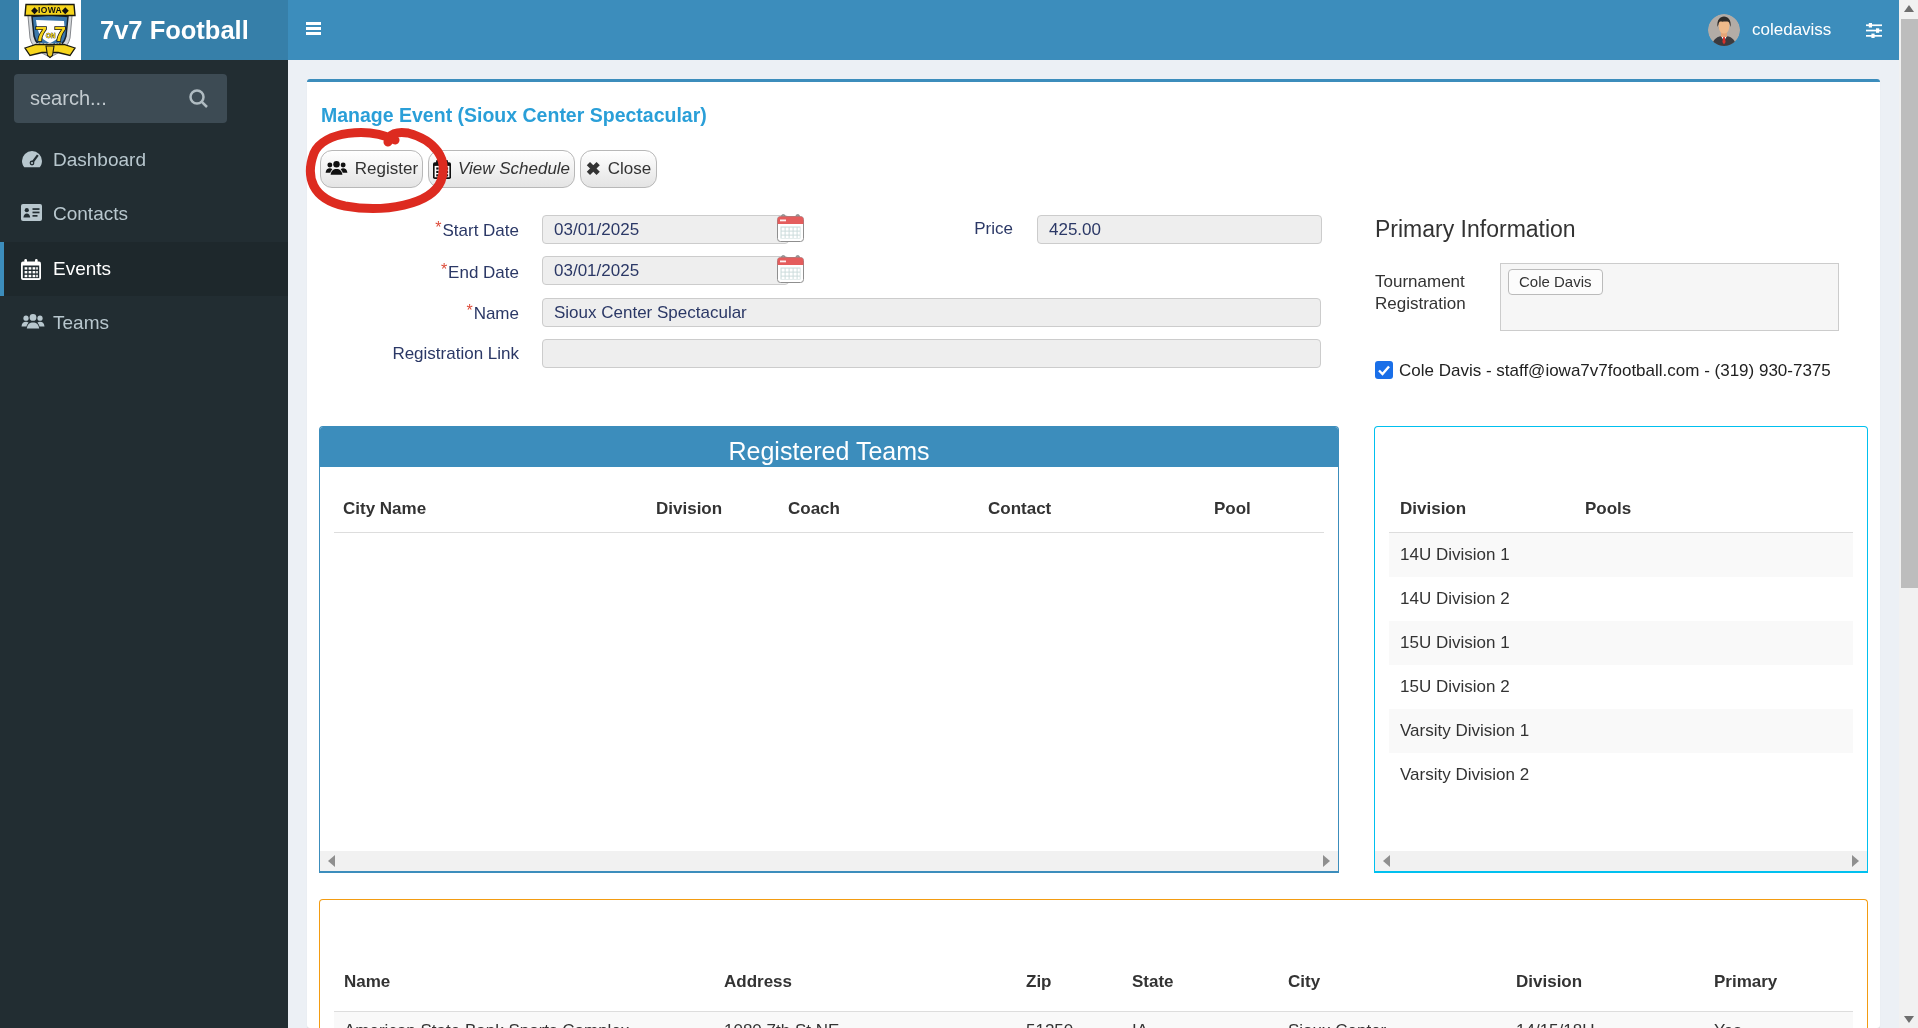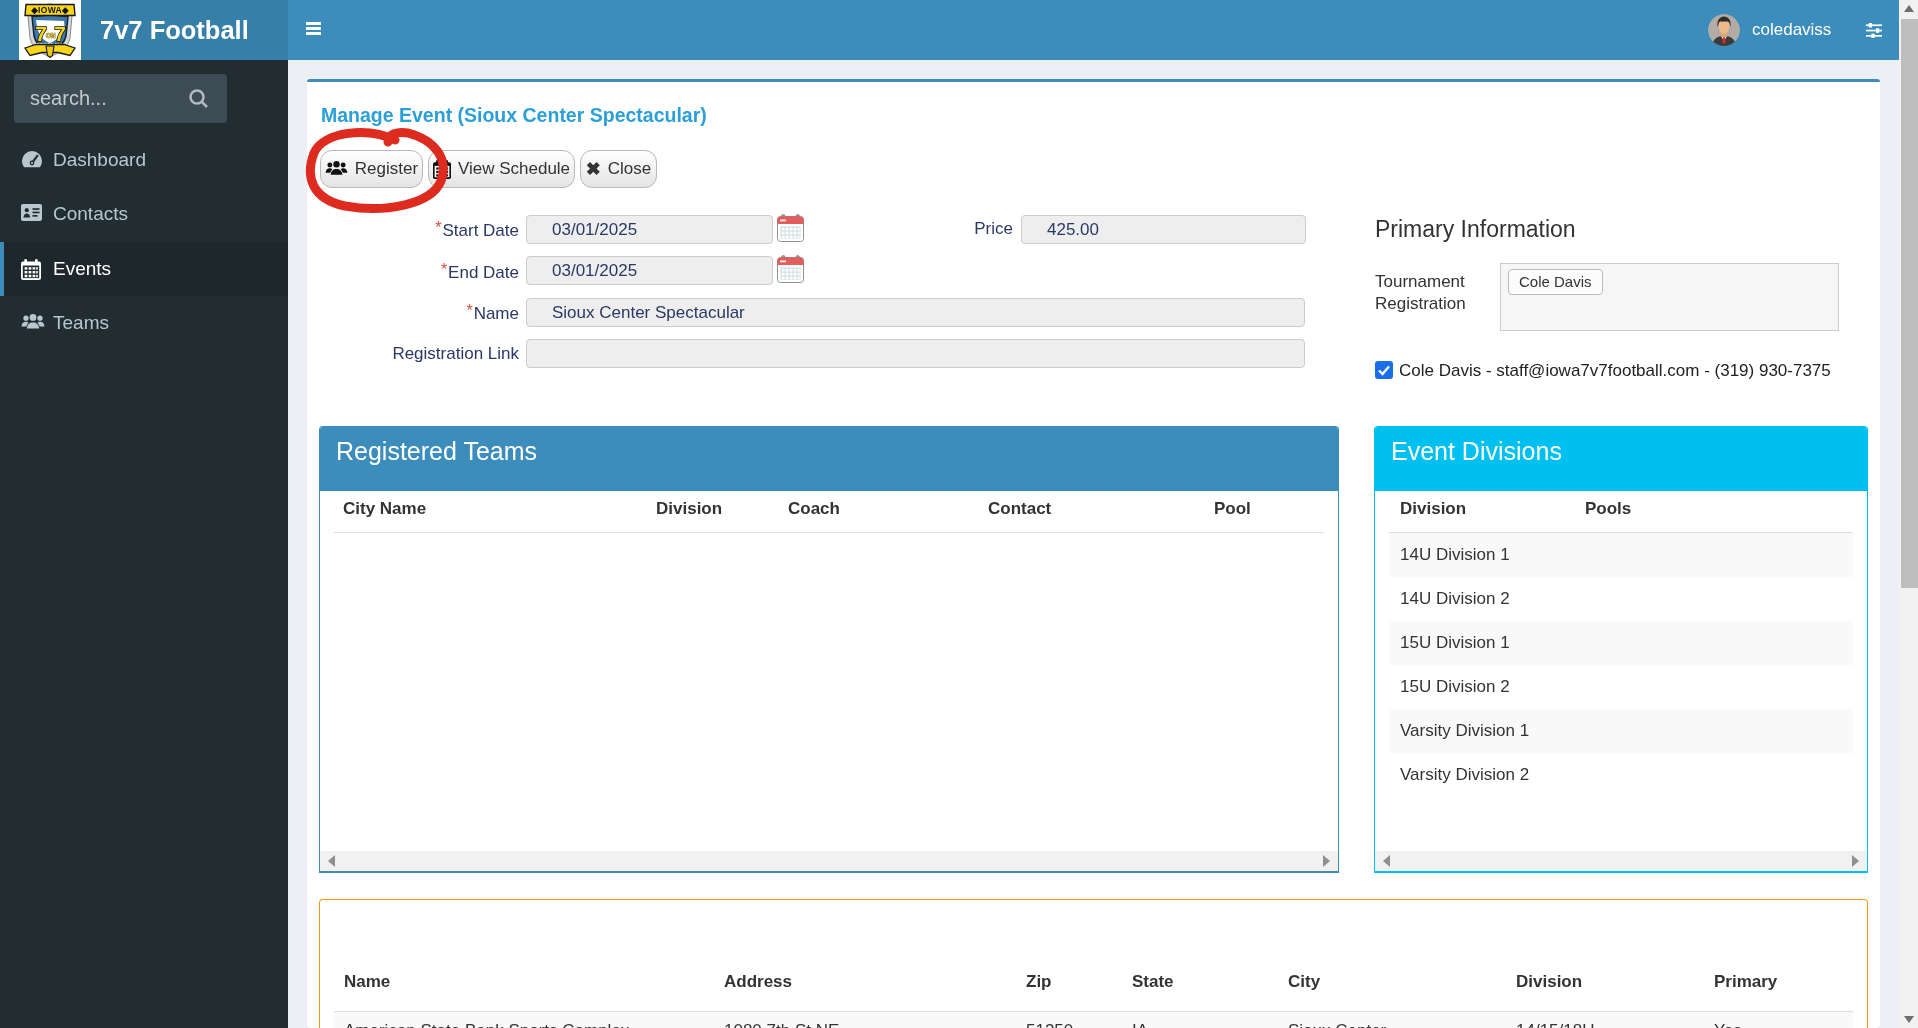--- a/index.html
+++ b/index.html
@@ -30,39 +30,39 @@
 #mi-events .bluebar { position:absolute; left:0; top:0; width:4px; height:54px; background:#3c8dbc; }
 
 
 #content { left:288px; top:60px; width:1611px; height:968px; background:#ecf0f5; }
 #mainbox { left:307px; top:79px; width:1573px; height:949px; background:#fff; border-top:3px solid #3c8dbc; border-radius:3px; box-shadow:0 1px 1px rgba(0,0,0,0.1); }
 #pgtitle { left:321px; top:104px; font-size:19.5px; font-weight:bold; color:#2a9fd8; }
 
 
 .btn { top:150px; height:38px; border:1px solid #b8b8b8; border-radius:12px; background:linear-gradient(#ffffff,#e4e4e4); color:#333; font-size:17px; display:flex; align-items:center; justify-content:center; gap:7px; }
 #btn-reg { left:320px; width:103px; }
-#btn-sched { left:428px; width:147px; }
+#btn-sched { left:428px; width:147px;font-style:italic; }
 #btn-close { left:580px; width:77px; }
 
 
 .flabel { font-size:17px; color:#2b3866; text-align:right; }
 .fstar { color:#dd4b39; font-size:16px; vertical-align:3px; margin-right:1px; }
-.finput { background:#eee; border:1px solid #ccc; border-radius:4px; font-size:17px; color:#2b3866; line-height:27px; padding-left:25px; height:29px; white-space:nowrap; overflow:hidden; }
+.finput { background:#eee; border:1px solid #ccc; border-radius:4px; font-size:17px; color:#2b3866; line-height:27px; padding-left:11px; height:29px; white-space:nowrap; overflow:hidden;margin-left:16px; }
 
 
 #cihead { left:1375px; top:216px; font-size:23px; color:#333; }
 #talabel { left:1375px; top:271px; width:140px; font-size:17px; color:#333; line-height:22px; }
 #tabox { left:1500px; top:263px; width:339px; height:68px; background:#f6f6f6; border:1px solid #ccc; }
 #tachip { left:7px; top:5px; height:26px; background:#fcfcfc; border:1px solid #bbb; border-radius:4px; font-size:15px; color:#333; line-height:24px; padding:0 10px; display:inline-block; position:absolute; }
 #cbx { left:1375px; top:361px; width:18px; height:18px; background:#1a6fe8; border-radius:3px; }
 #cbxlabel { left:1399px; top:361px; font-size:17px; color:#222; }
 
 
 .panel { background:#fff; }
-.phead { position:absolute; left:0; top:0; width:100%; height:64px; color:#fff; font-size:25px; line-height:48px; padding-left:16px; border-radius:3px 3px 0 0; }
+.phead { position:absolute; left:0; top:0; width:100%; height:40px; color:#fff; font-size:25px; line-height:48px; border-radius:3px 3px 0 0;text-align:center; }
 .thead { position:absolute; font-size:17px; font-weight:bold; color:#333; }
 .tcell { position:absolute; font-size:17px; color:#333; }
 .sep { position:absolute; height:1px; background:#ddd; }
 .stripe { position:absolute; background:#f9f9f9; }
 .hscroll { position:absolute; left:0; bottom:0; height:20px; background:#f1f1f1; width:100%; }
 .arrL { position:absolute; left:8px; top:4px; width:0; height:0; border-top:6px solid transparent; border-bottom:6px solid transparent; border-right:7px solid #8f8f8f; }
 .arrR { position:absolute; right:8px; top:4px; width:0; height:0; border-top:6px solid transparent; border-bottom:6px solid transparent; border-left:7px solid #8f8f8f; }
 
 #panel-rt { left:319px; top:426px; width:1020px; height:447px; border:1px solid #3c8dbc; border-bottom-width:2px; border-radius:4px 4px 0 0; }
 #panel-rt .phead { background:#3c8dbc; }
@@ -342,21 +342,20 @@
   <div class="thead" style="left:668px;top:72px">Contact</div>
   <div class="thead" style="left:894px;top:72px">Pool</div>
   <div class="sep" style="left:14px;top:105px;width:990px"></div>
   <div class="hscroll">
       <span class="arrL"></span>
       <span class="arrR"></span>
     </div>
 </div>
 
 <div class="abs panel" id="panel-ed">
-  <div class="phead">Event Divisions</div>
   <div class="thead" style="left:25px;top:72px">Division</div>
   <div class="thead" style="left:210px;top:72px">Pools</div>
   <div class="sep" style="left:14px;top:105px;width:464px"></div>
   <div class="stripe" style="left:14px;top:106px;width:464px;height:44px"></div>
   <div class="tcell" style="left:25px;top:118px">14U Division 1</div>
   <div class="tcell" style="left:25px;top:162px">14U Division 2</div>
   <div class="stripe" style="left:14px;top:194px;width:464px;height:44px"></div>
   <div class="tcell" style="left:25px;top:206px">15U Division 1</div>
   <div class="tcell" style="left:25px;top:250px">15U Division 2</div>
   <div class="stripe" style="left:14px;top:282px;width:464px;height:44px"></div>

